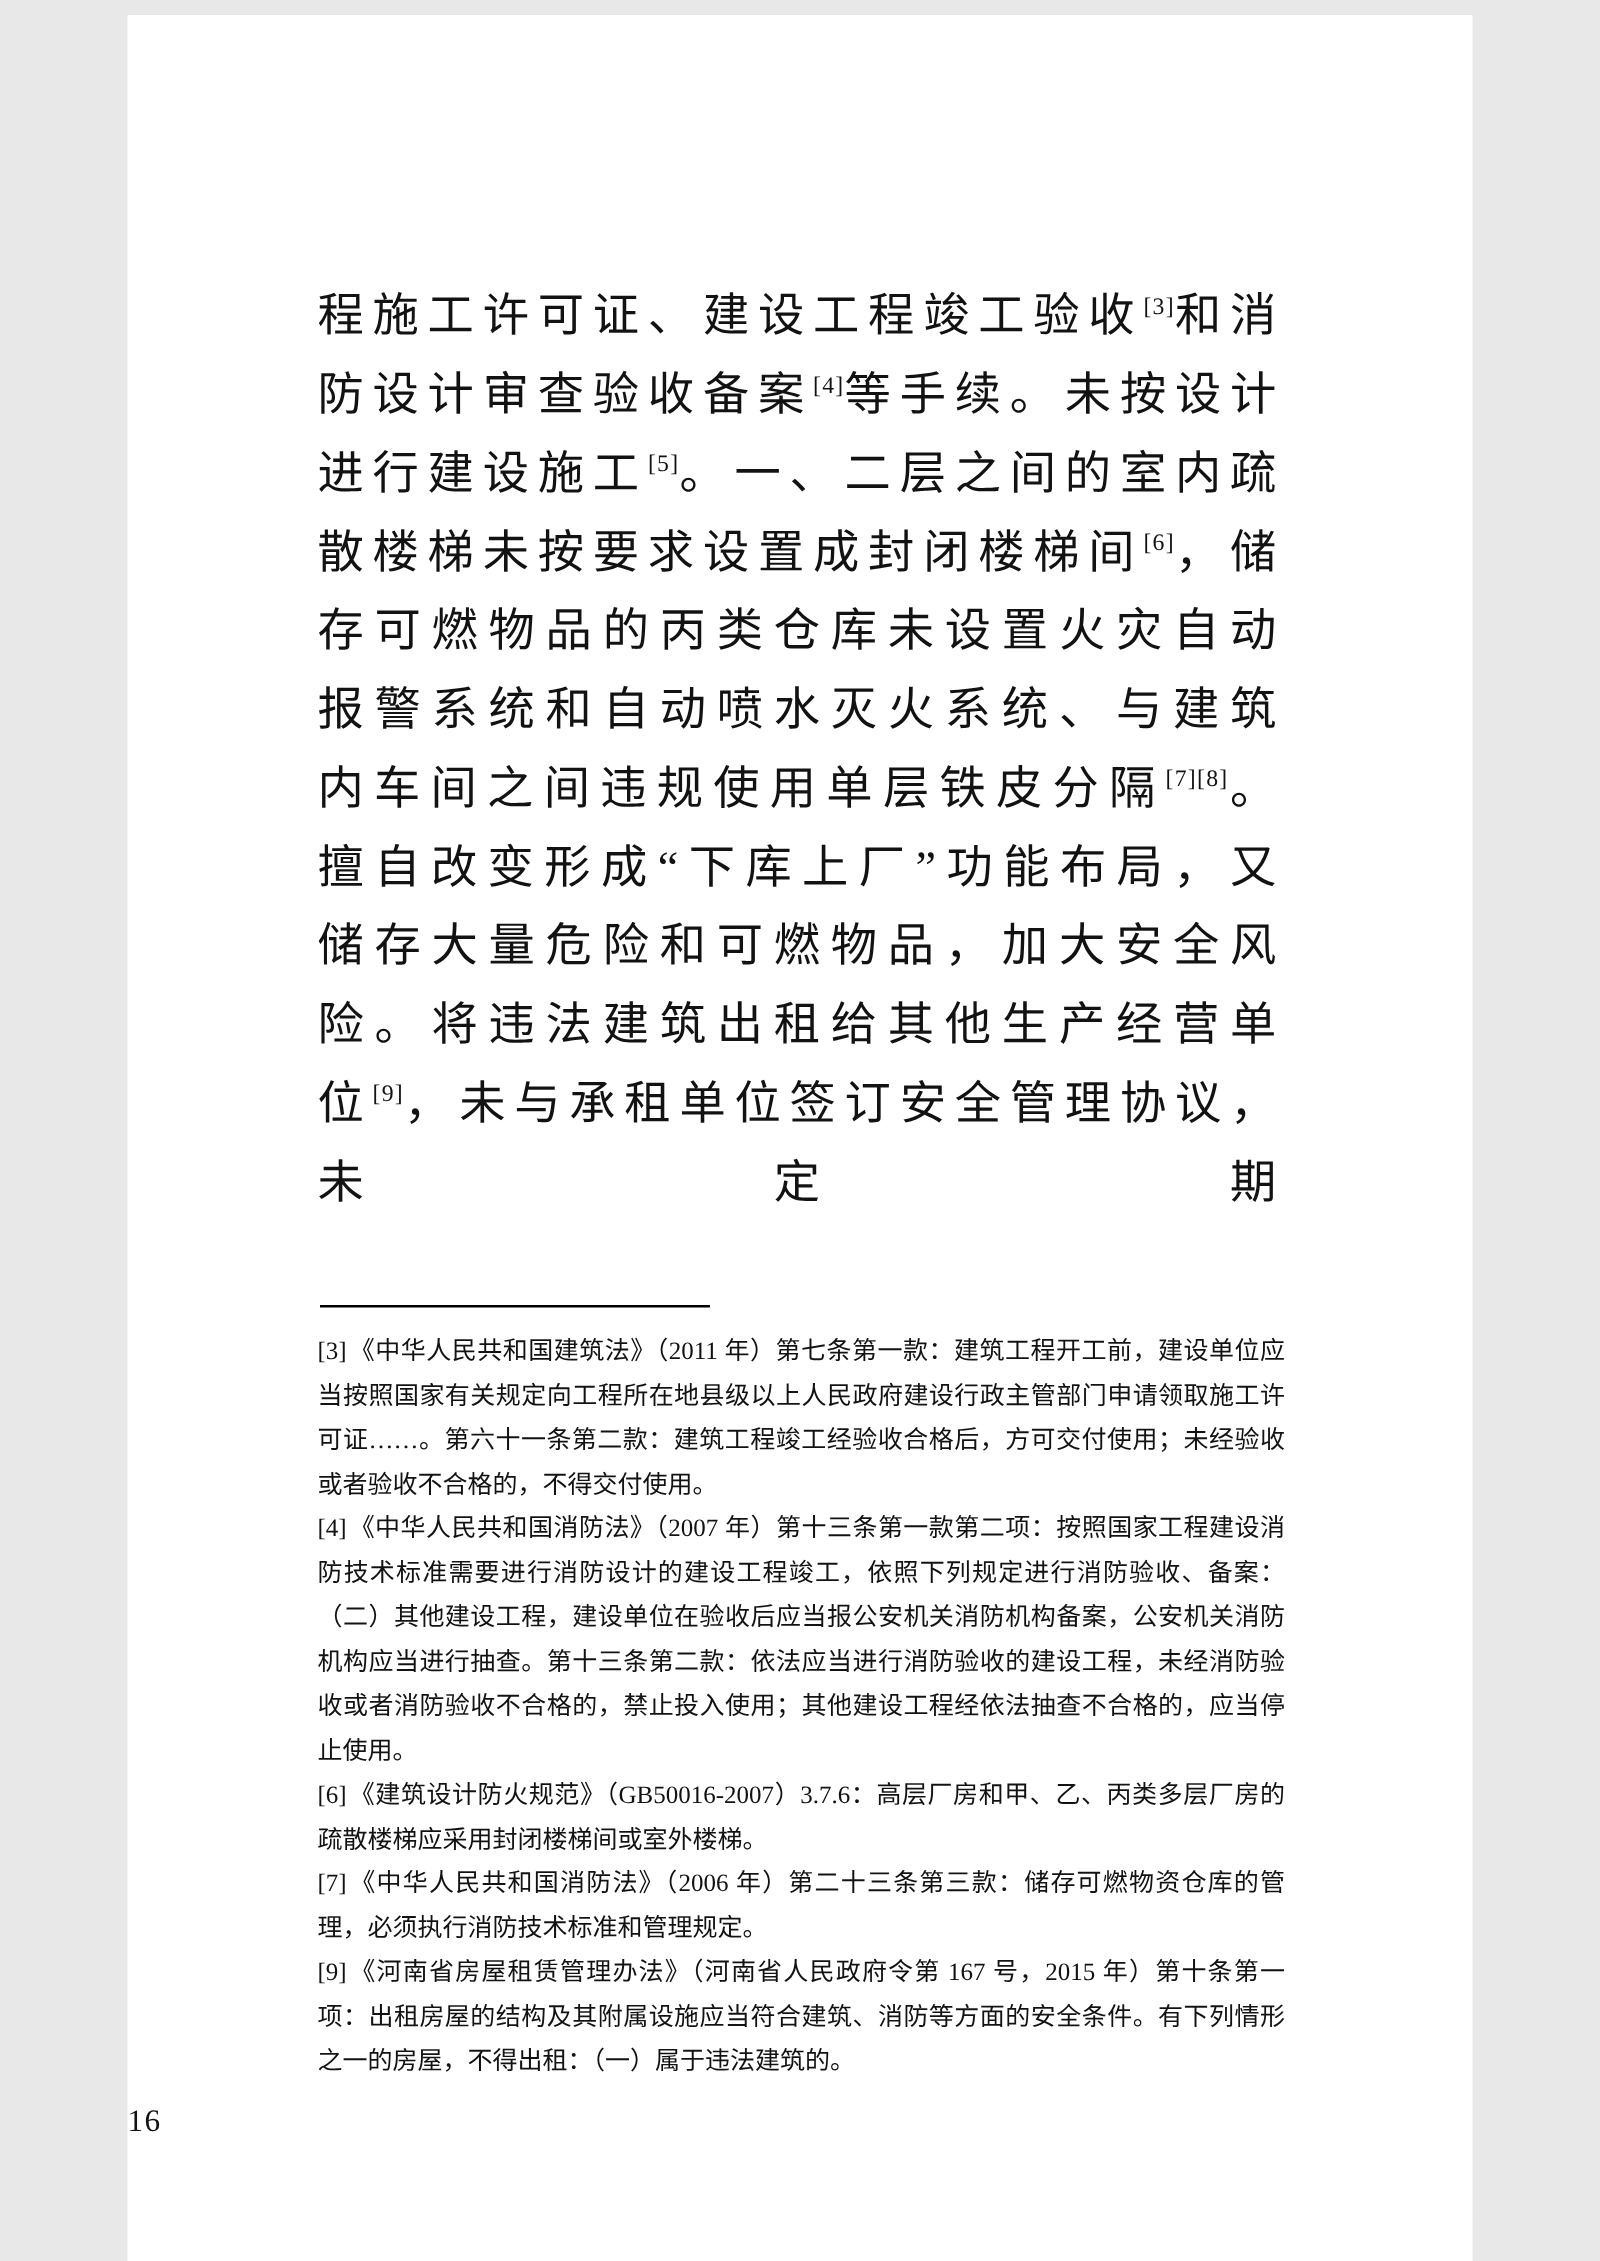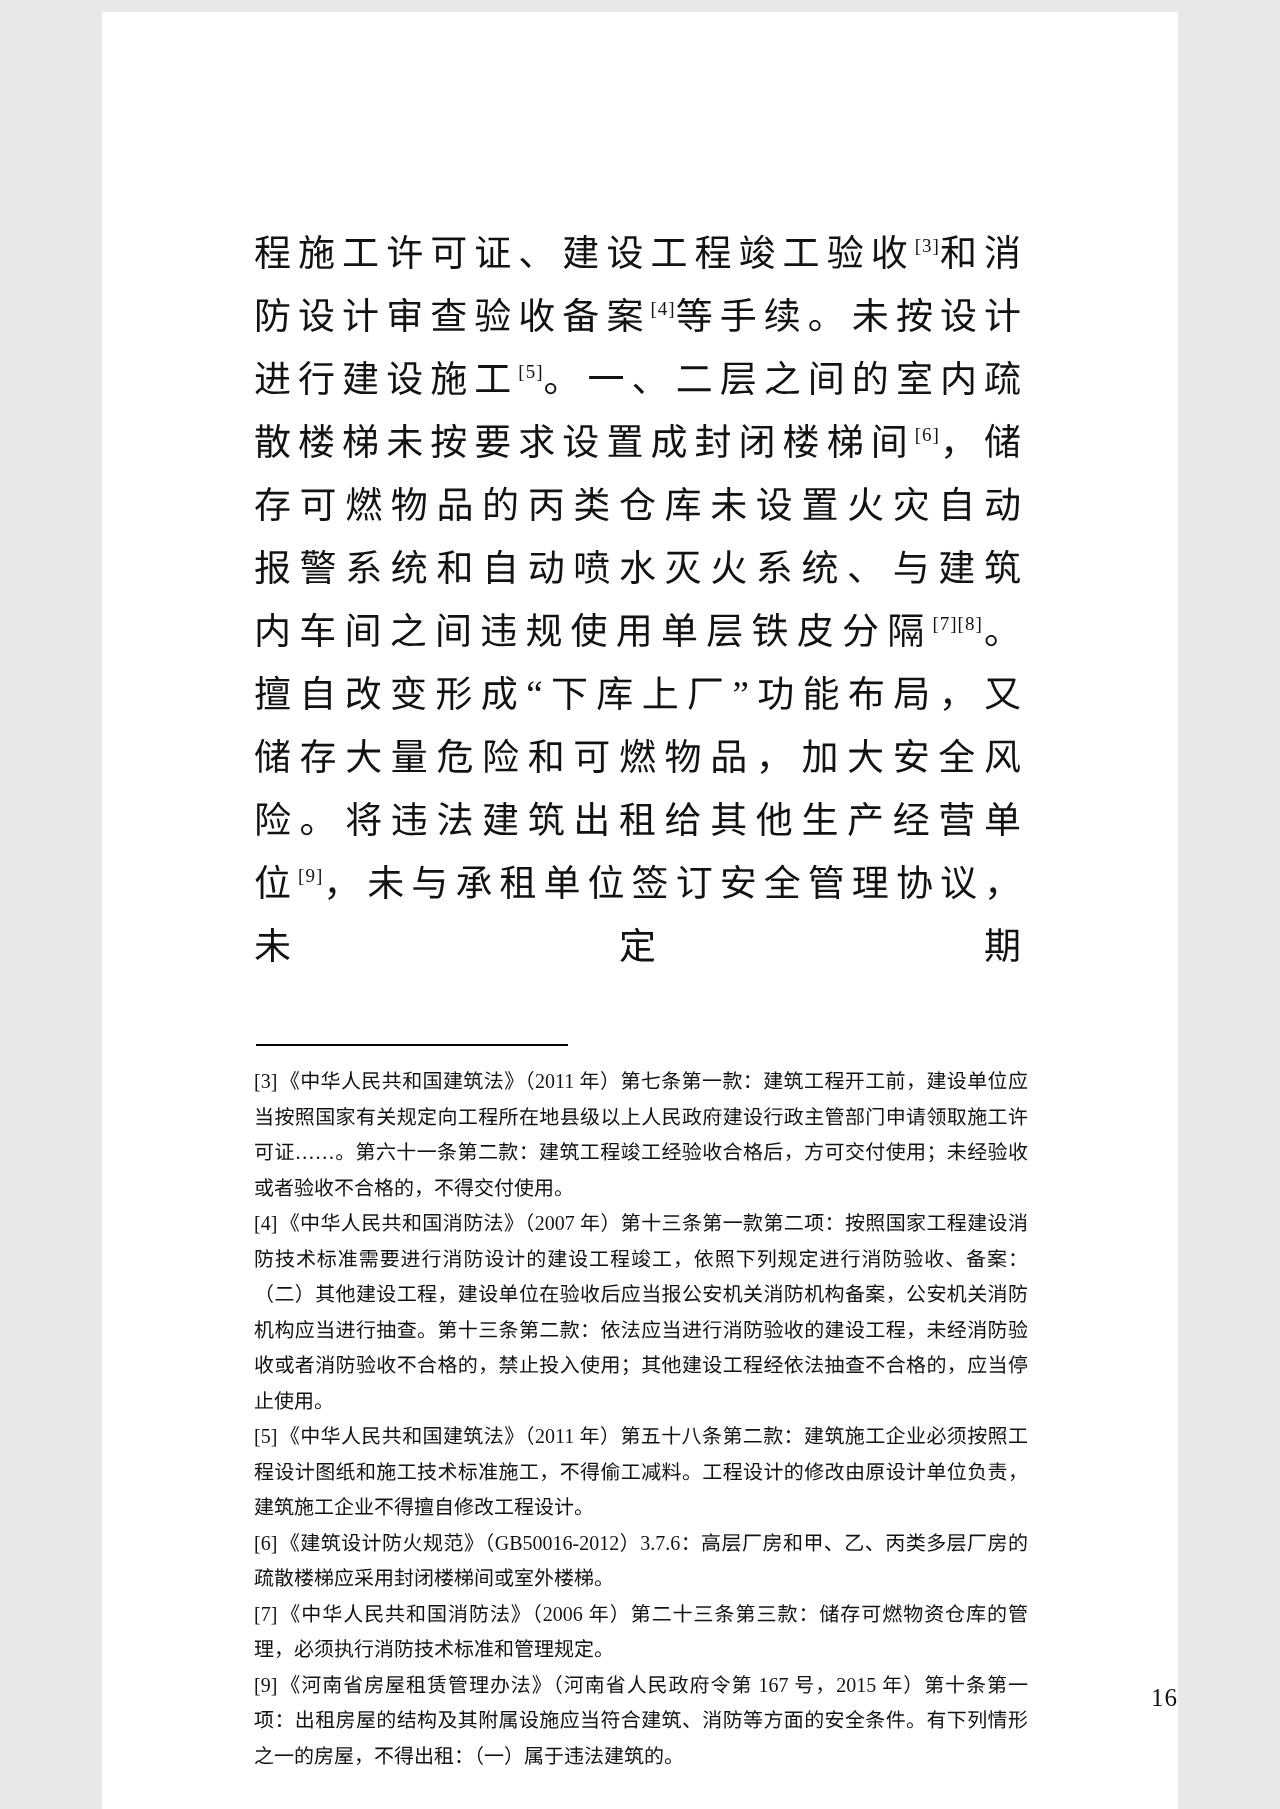--- a/index.html
+++ b/index.html
@@ -42,42 +42,41 @@
     text-align: justify;
     text-justify: inter-character;
   }
   .footnote-item { margin: 0; }
   .footnote-marker { margin-right: 2px; }
   .page-number {
     position: absolute;
     left: 0;
     right: 0;
     top: 1672px;
-    text-align: right;
+    text-align: left;
     font-size: 25px;
     letter-spacing: 1px;
   }
 </style>
 </head>
 <body>
 
 <div class="page">
 
   <div class="main-text">程施工许可证、建设工程竣工验收<sup>[3]</sup>和消防设计审查验收备案<sup>[4]</sup>等手续。未按设计进行建设施工<sup>[5]</sup>。一、二层之间的室内疏散楼梯未按要求设置成封闭楼梯间<sup>[6]</sup>，储存可燃物品的丙类仓库未设置火灾自动报警系统和自动喷水灭火系统、与建筑内车间之间违规使用单层铁皮分隔<sup>[7][8]</sup>。擅自改变形成“下库上厂”功能布局，又储存大量危险和可燃物品，加大安全风险。将违法建筑出租给其他生产经营单位<sup>[9]</sup>，未与承租单位签订安全管理协议，未定期</div>
 
   <hr class="footnote-separator">
 
   <div class="footnotes">
   <p class="footnote-item"><span class="footnote-marker">[3]</span><span>《中华人民共和国建筑法》（2011 年）第七条第一款：建筑工程开工前，建设单位应当按照国家有关规定向工程所在地县级以上人民政府建设行政主管部门申请领取施工许可证……。第六十一条第二款：建筑工程竣工经验收合格后，方可交付使用；未经验收或者验收不合格的，不得交付使用。</span></p>
 
   <p class="footnote-item"><span class="footnote-marker">[4]</span><span>《中华人民共和国消防法》（2007 年）第十三条第一款第二项：按照国家工程建设消防技术标准需要进行消防设计的建设工程竣工，依照下列规定进行消防验收、备案：（二）其他建设工程，建设单位在验收后应当报公安机关消防机构备案，公安机关消防机构应当进行抽查。第十三条第二款：依法应当进行消防验收的建设工程，未经消防验收或者消防验收不合格的，禁止投入使用；其他建设工程经依法抽查不合格的，应当停止使用。</span></p>
 
-  <p class="footnote-item"><span class="footnote-marker">[5]</span><span>《中华人民共和国建筑法》（2011 年）第五十八条第二款：建筑施工企业必须按照工程设计图纸和施工技术标准施工，不得偷工减料。工程设计的修改由原设计单位负责，建筑施工企业不得擅自修改工程设计。</span></p>
 
-  <p class="footnote-item"><span class="footnote-marker">[6]</span><span>《建筑设计防火规范》（GB50016-2012）3.7.6：高层厂房和甲、乙、丙类多层厂房的疏散楼梯应采用封闭楼梯间或室外楼梯。</span></p>
+  <p class="footnote-item"><span class="footnote-marker">[6]</span><span>《建筑设计防火规范》（GB50016-2007）3.7.6：高层厂房和甲、乙、丙类多层厂房的疏散楼梯应采用封闭楼梯间或室外楼梯。</span></p>
 
   <p class="footnote-item"><span class="footnote-marker">[7]</span><span>《中华人民共和国消防法》（2006 年）第二十三条第三款：储存可燃物资仓库的管理，必须执行消防技术标准和管理规定。</span></p>
 
 
   <p class="footnote-item"><span class="footnote-marker">[9]</span><span>《河南省房屋租赁管理办法》（河南省人民政府令第 167 号，2015 年）第十条第一项：出租房屋的结构及其附属设施应当符合建筑、消防等方面的安全条件。有下列情形之一的房屋，不得出租：（一）属于违法建筑的。</span></p>
 </div>
 
   <div class="page-number">16</div>
 
 </div>

